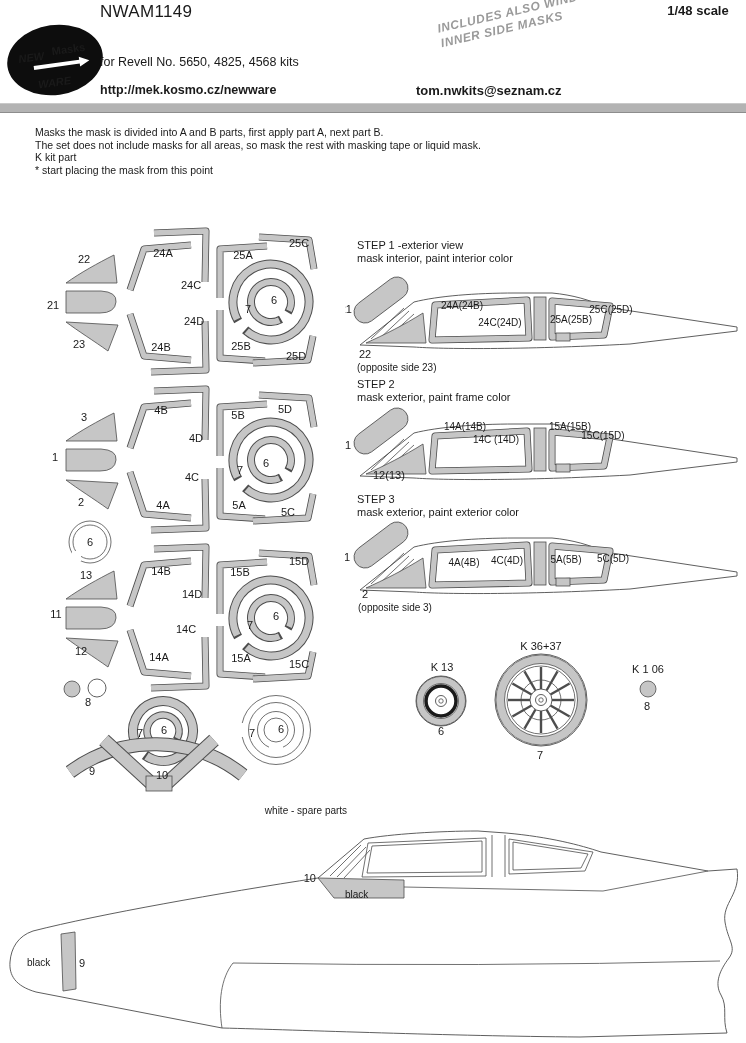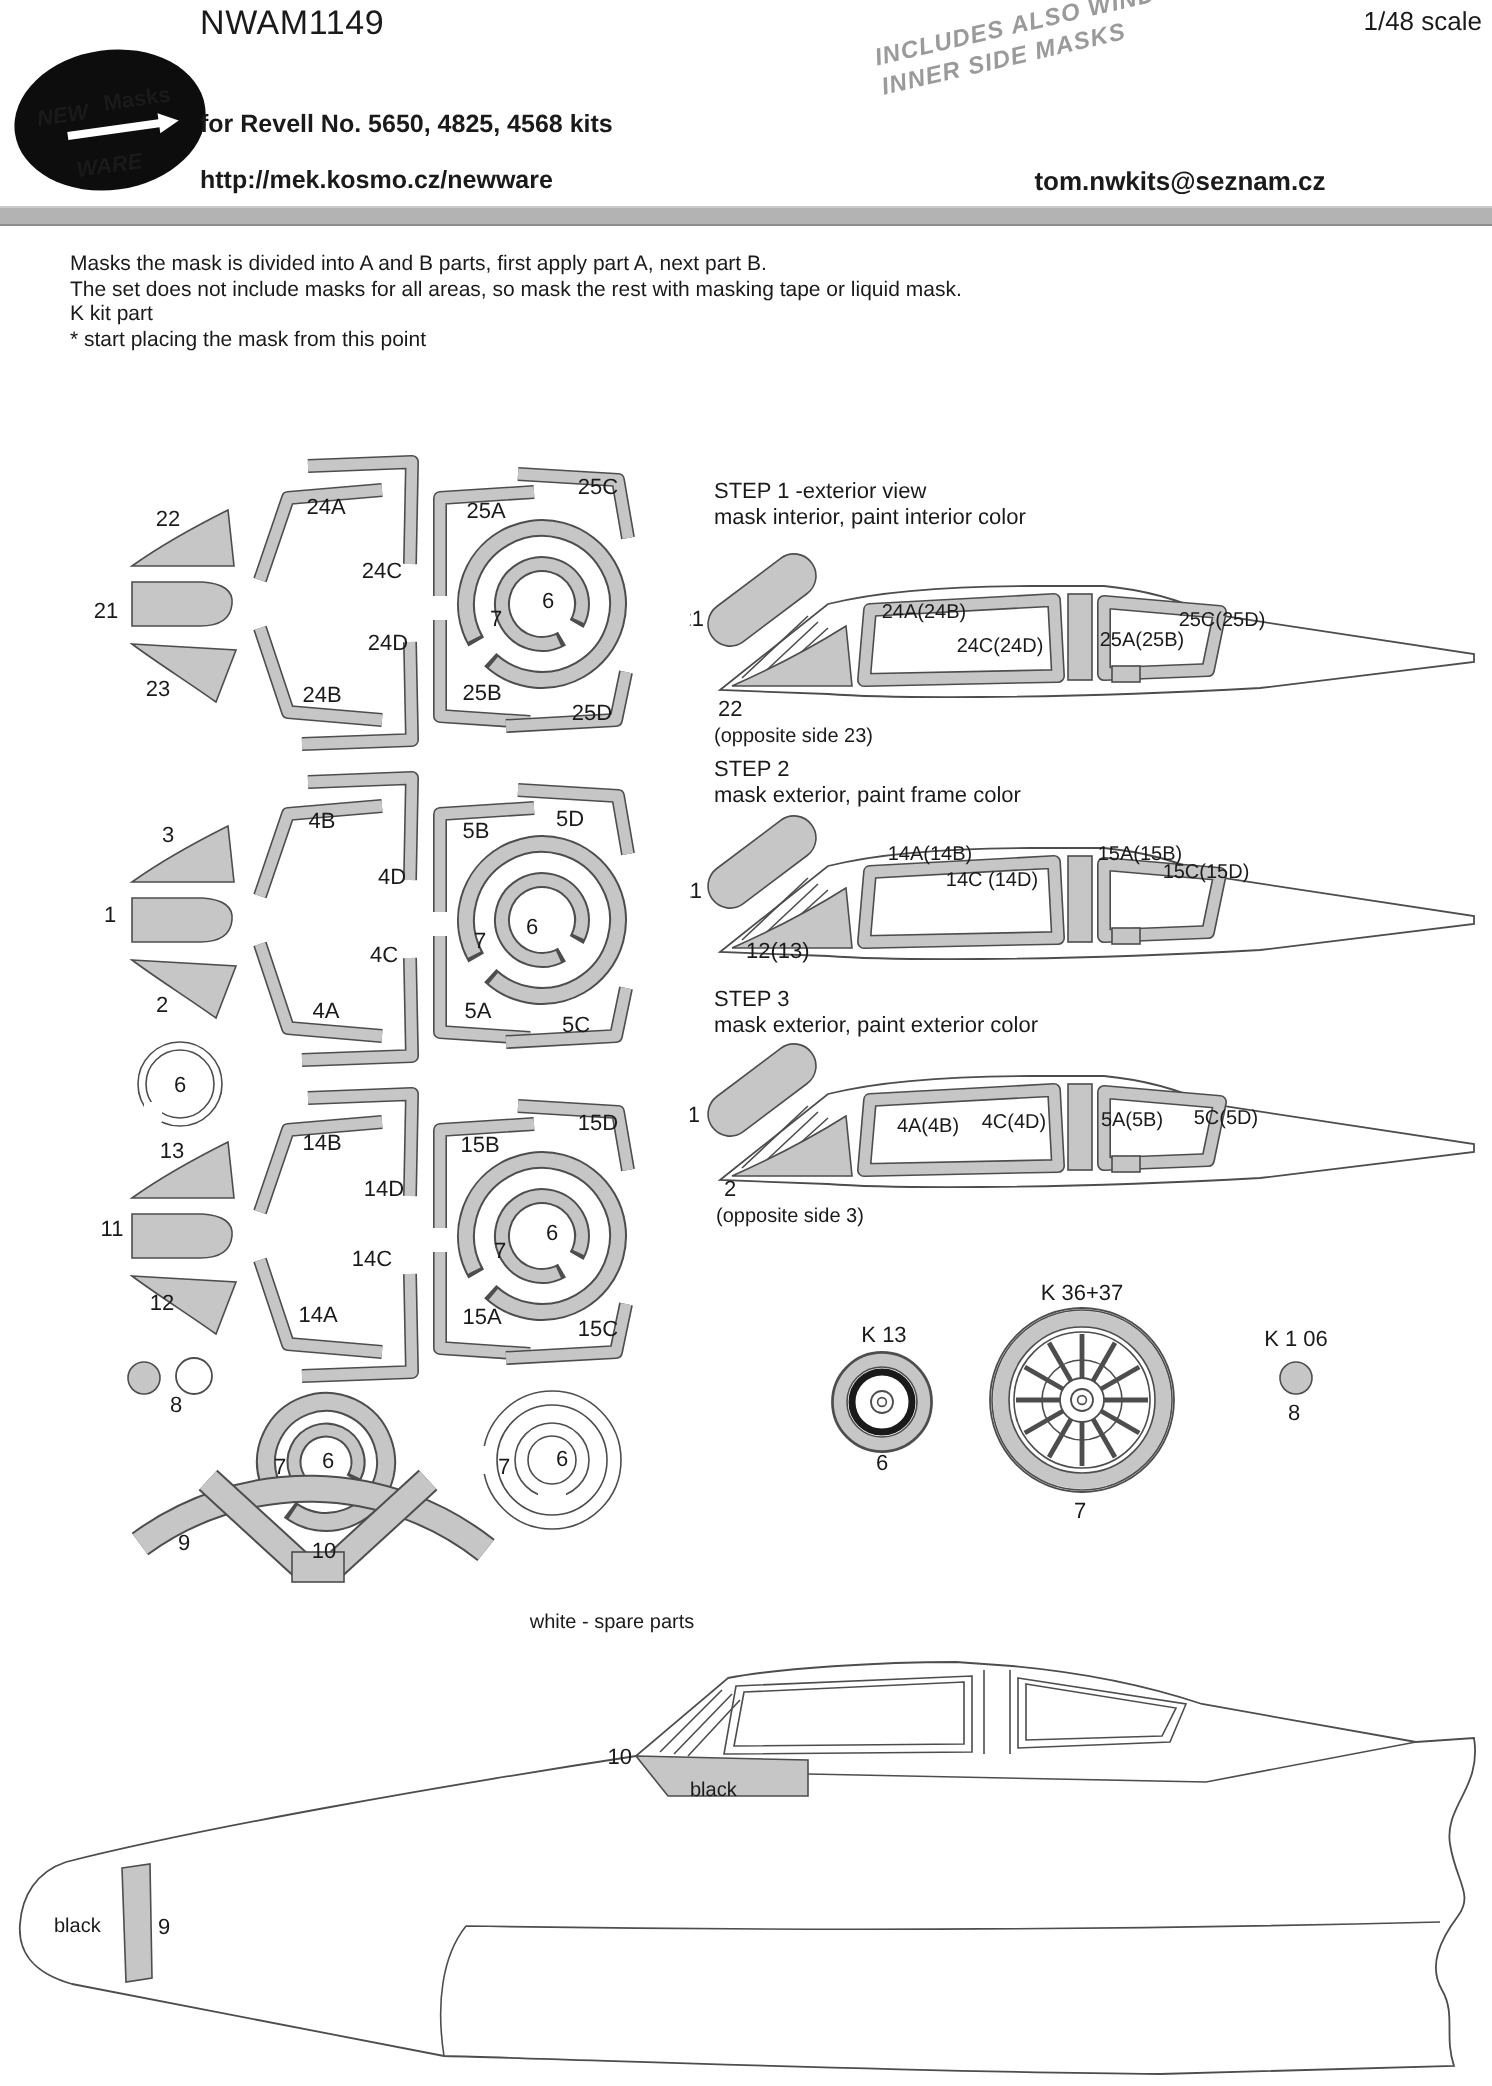--- a/index.html
+++ b/index.html
@@ -2,25 +2,25 @@
 <html><head>
 <meta charset="utf-8">
 <style>
   html,body{margin:0;padding:0;background:#fff;}
   body{width:746px;height:1043px;position:relative;font-family:"Liberation Sans",sans-serif;color:#1a1a1a;overflow:hidden;}
   .abs{position:absolute;}
   
   .code{left:100px;top:2px;font-size:17px;font-weight:400;letter-spacing:.3px;}
   .titleline{left:100px;top:29px;font-size:12px;font-weight:700;white-space:nowrap;}
   .expert{font-size:14.5px;font-weight:400;letter-spacing:.8px;}
-  .kits{left:100px;top:55px;font-size:12.5px;font-weight:700;white-space:nowrap;}
+  .kits{left:100px;top:55px;font-size:12.5px;font-weight:400;white-space:nowrap;}
   .url{left:100px;top:83px;font-size:12.5px;font-weight:700;}
-  .scale{left:655px;top:3px;width:86px;text-align:right;font-size:13px;font-weight:400;white-space:nowrap;}
+  .scale{left:655px;top:3px;width:86px;text-align:center;font-size:13px;font-weight:700;white-space:nowrap;}
   .includes{left:436px;top:22px;transform:rotate(-13deg);transform-origin:left top;color:#9a9a9a;font-size:12px;font-weight:700;letter-spacing:.6px;line-height:15px;white-space:nowrap;font-style:italic;}
-  .email{left:440px;top:83px;width:300px;text-align:center;font-size:13px;font-weight:700;}
+  .email{left:416px;top:83px;width:300px;text-align:left;font-size:13px;font-weight:700;}
   .divider{left:0;top:103px;width:746px;height:8px;background:#b3b3b3;border-bottom:1px solid #8d8d8d;border-top:1px solid #c9c9c9;}
   
   .imp{left:35px;top:126px;font-size:10.5px;line-height:12.6px;white-space:nowrap;}
   .imp .hd{font-weight:700;font-size:11px;}
   .nowet{display:inline-block;font-weight:700;position:relative;padding:0 1px;
     background:linear-gradient(45deg,transparent 44%,#1a1a1a 44%,#1a1a1a 56%,transparent 56%),
                linear-gradient(-45deg,transparent 44%,#1a1a1a 44%,#1a1a1a 56%,transparent 56%);}
   
   svg text{font-family:"Liberation Sans",sans-serif;font-size:11px;fill:#1a1a1a;}
   text.tt{font-size:11px;}

